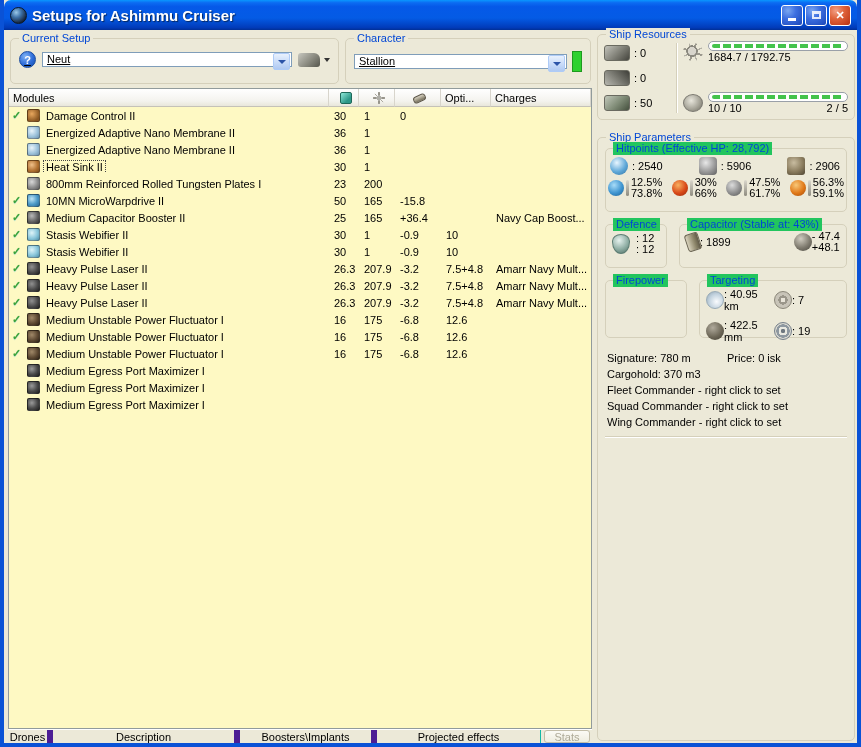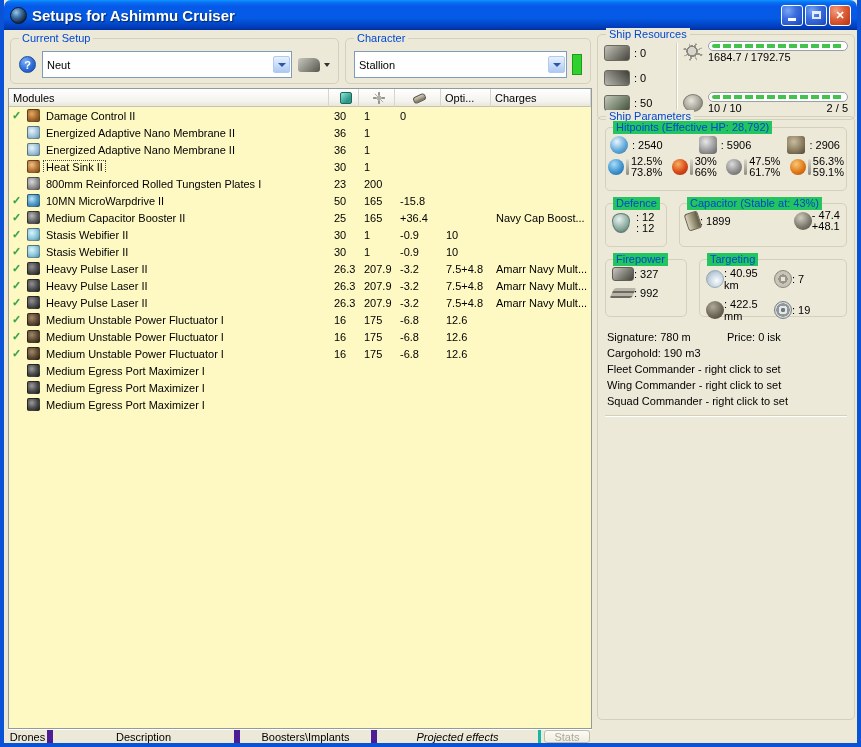--- a/index.html
+++ b/index.html
@@ -23,34 +23,34 @@
   .tbtn { width:22px; height:21px; border-radius:3px; border:1px solid #FFFFFF;
     display:flex; align-items:center; justify-content:center; color:#FFF; font-size:11px; }
   .tbtn.blue { background:radial-gradient(circle at 30% 25%, #7AA6F0 0%, #3D6FE0 40%, #1A46B8 100%); }
   .tbtn.red  { background:radial-gradient(circle at 30% 25%, #F2A086 0%, #E0643C 40%, #B83010 100%); font-weight:bold; }
   .glyph-min { width:8px; height:3px; background:#FFF; margin-top:9px; }
   .glyph-max { width:9px; height:8px; border:2px solid #FFF; border-top-width:3px; opacity:.85; }
 
   .client { position:relative; width:853px; height:713px; }
 
   
-  .grp { position:absolute; border:1px solid #D5D0BB; border-radius:5px; }
+  .grp { position:absolute; border:1px solid #D5D0BB; border-radius:5px;text-decoration:underline; }
   .grp > .cap { position:absolute; top:-7px; left:8px; background:#ECE9D8; padding:0 3px;
     color:#0046D5; line-height:13px; white-space:nowrap; }
   .subgrp { position:relative; border:1px solid #D5D0BB; border-radius:5px; }
   .subgrp > .cap { position:absolute; top:-7px; left:7px; background:#22c55e; padding:0 3px;
     color:#0046D5; line-height:13px; white-space:nowrap; }
 
   
   .help-ic { width:17px; height:17px; border-radius:50%; flex:none;
     background:radial-gradient(circle at 35% 30%, #7FB2F5 0%, #2E6CD8 55%, #174FA8 100%);
     border:1px solid #1A4CA0; color:#FFF; font-weight:bold; font-size:11px;
     display:flex; align-items:center; justify-content:center; }
-  .combo { height:27px; background:#FFF; border:1px solid #7F9DB9; display:flex;
-    align-items:center; padding-left:4px; }
+  .combo { height:15px; background:#FFF; border:1px solid #7F9DB9; display:flex;
+    padding-left:4px; }
   .combo .val { flex:1; white-space:nowrap; overflow:hidden; }
   .combo .btn { width:17px; height:17px; margin-right:1px; border:1px solid #AECBF7; border-radius:2px;
     background:linear-gradient(180deg,#E9F1FD 0%,#CBDDF9 50%,#AFC9F2 100%);
     display:flex; align-items:center; justify-content:center; flex:none; }
   .combo .btn i { width:0; height:0; border-left:4px solid transparent; border-right:4px solid transparent;
     border-top:4px solid #2C54A8; }
   .toolbtn { display:flex; align-items:center; gap:4px; }
   .ship-tool { width:22px; height:14px; border-radius:3px 6px 3px 3px;
     background:linear-gradient(135deg,#C8C8C0 0%,#8A8A80 55%,#55554C 100%); }
   .caret { width:0; height:0; border-left:3px solid transparent; border-right:3px solid transparent;
@@ -130,21 +130,21 @@
   .bar-ic.upg { border-radius:50%;
     background:radial-gradient(circle at 40% 35%, #E8E6DC 0%, #A8A69A 55%, #6E6C60 100%);
     border:1px solid #7A7870; }
   .bar-col { flex:1; }
   .pbar { height:10px; border:1px solid #9AA0A8; border-radius:6px; background:#FFF;
     padding:2px 3px; }
   .pbar .fill { height:4px; border-radius:2px;
     background:repeating-linear-gradient(90deg,#44C34C 0 8px, transparent 8px 11px); }
   .bar-text { display:flex; justify-content:space-between; line-height:13px; }
 
-  .grp-par { left:593px; top:86px; width:258px; height:604px; }
+  .grp-par { left:593px; top:107px; width:258px; height:604px; }
   .par-inner { position:absolute; inset:10px 7px 6px 7px; }
 
   .hp-grp { height:64px; margin-bottom:12px; }
   .hp-row { display:flex; justify-content:space-between; padding:8px 6px 2px 4px; }
   .hp-item { display:flex; align-items:center; gap:4px; }
   .res-row { display:flex; justify-content:space-between; padding:0 2px 0 2px; }
   .res-item { display:flex; align-items:center; gap:2px; }
   .gauge { width:3px; height:16px; border-radius:2px; background:linear-gradient(180deg,#DAD7CC,#8F8C80); }
   .two-line { line-height:11px; }
 
@@ -480,21 +480,21 @@
             <span class="cell cnum w-opt" data-name="module-optimal"></span>
             <span class="cell cchg w-chg" data-name="module-charge"></span>
           </div>
         </div>
     </div>
 
     <div class="bottom" data-name="bottom-panel-bar">
       <div class="btab" style="width:45px;" data-name="tab-drones">Drones</div>
       <div class="btab" style="width:187px;" data-name="tab-description">Description</div>
       <div class="btab" style="width:137px;" data-name="tab-boosters-implants">Boosters\Implants</div>
-      <div class="btab" style="width:164px; border-right:3px solid #14b8a6;font-style:italic;" data-name="tab-projected-effects">Projected effects</div>
+      <div class="btab" style="width:164px; border-right:1px solid #14b8a6;" data-name="tab-projected-effects">Projected effects</div>
       <div class="stats-btn" data-name="stats-button">Stats</div>
     </div>
 
     <div class="grp grp-res" data-name="ship-resources-group">
       <span class="cap" data-name="ship-resources-label">Ship Resources</span>
       <div class="res-wrap">
         <div class="res-slots" id="res-slots" data-name="slot-counts">
             <div class="slot-row" data-name="turret-hardpoint-row">
               <span class="slot-ic" data-name="turret-hardpoint-icon"></span>
               <span data-name="turret-hardpoint-count">: 0</span>
@@ -606,30 +606,20 @@
                   <span>+48.1</span>
                 </span>
               </span>
             </div>
           </div>
         </div>
 
         <div class="row2">
           <div class="subgrp fp-grp" data-name="firepower-group">
             <span class="cap" data-name="firepower-label">Firepower</span>
-            <div class="fp-body" id="fp-items">
-                <span class="ic-val" data-name="turret-firepower-item">
-                  <span class="ric" data-name="turret-firepower-icon"></span>
-                  <span data-name="turret-firepower-value">: 327</span>
-                </span>
-                <span class="ic-val" data-name="volley-item">
-                  <span class="ric" data-name="volley-icon"></span>
-                  <span data-name="volley-value">: 992</span>
-                </span>
-              </div>
           </div>
           <div class="subgrp tgt-grp" data-name="targeting-group">
             <span class="cap" data-name="targeting-label">Targeting</span>
             <div class="tgt-body" id="tgt-items">
                 <span class="ic-val" data-name="targeting-range-item">
                   <span class="ric" data-name="targeting-range-icon"></span>
                   <span data-name="targeting-range-value">: 40.95 km</span>
                 </span>
                 <span class="ic-val" data-name="sensor-strength-item">
                   <span class="ric" data-name="sensor-strength-icon"></span>
@@ -646,24 +636,24 @@
               </div>
           </div>
         </div>
 
 
         <div class="info" data-name="ship-info-text">
           <div class="info-l1">
             <span class="sig" data-name="signature-text">Signature: 780 m</span>
             <span data-name="price-text">Price: 0 isk</span>
           </div>
-          <div data-name="cargohold-text">Cargohold: 190 m3</div>
+          <div data-name="cargohold-text">Cargohold: 370 m3</div>
           <div data-name="fleet-commander-text">Fleet Commander - right click to set</div>
+          <div data-name="squad-commander-text">Squad Commander - right click to set</div>
           <div data-name="wing-commander-text">Wing Commander - right click to set</div>
-          <div data-name="squad-commander-text">Squad Commander - right click to set</div>
         </div>
 
         <div class="par-divider" data-name="horizontal-divider"></div>
       </div>
     </div>
 
   </div>
 </div>
 
 </body></html>

